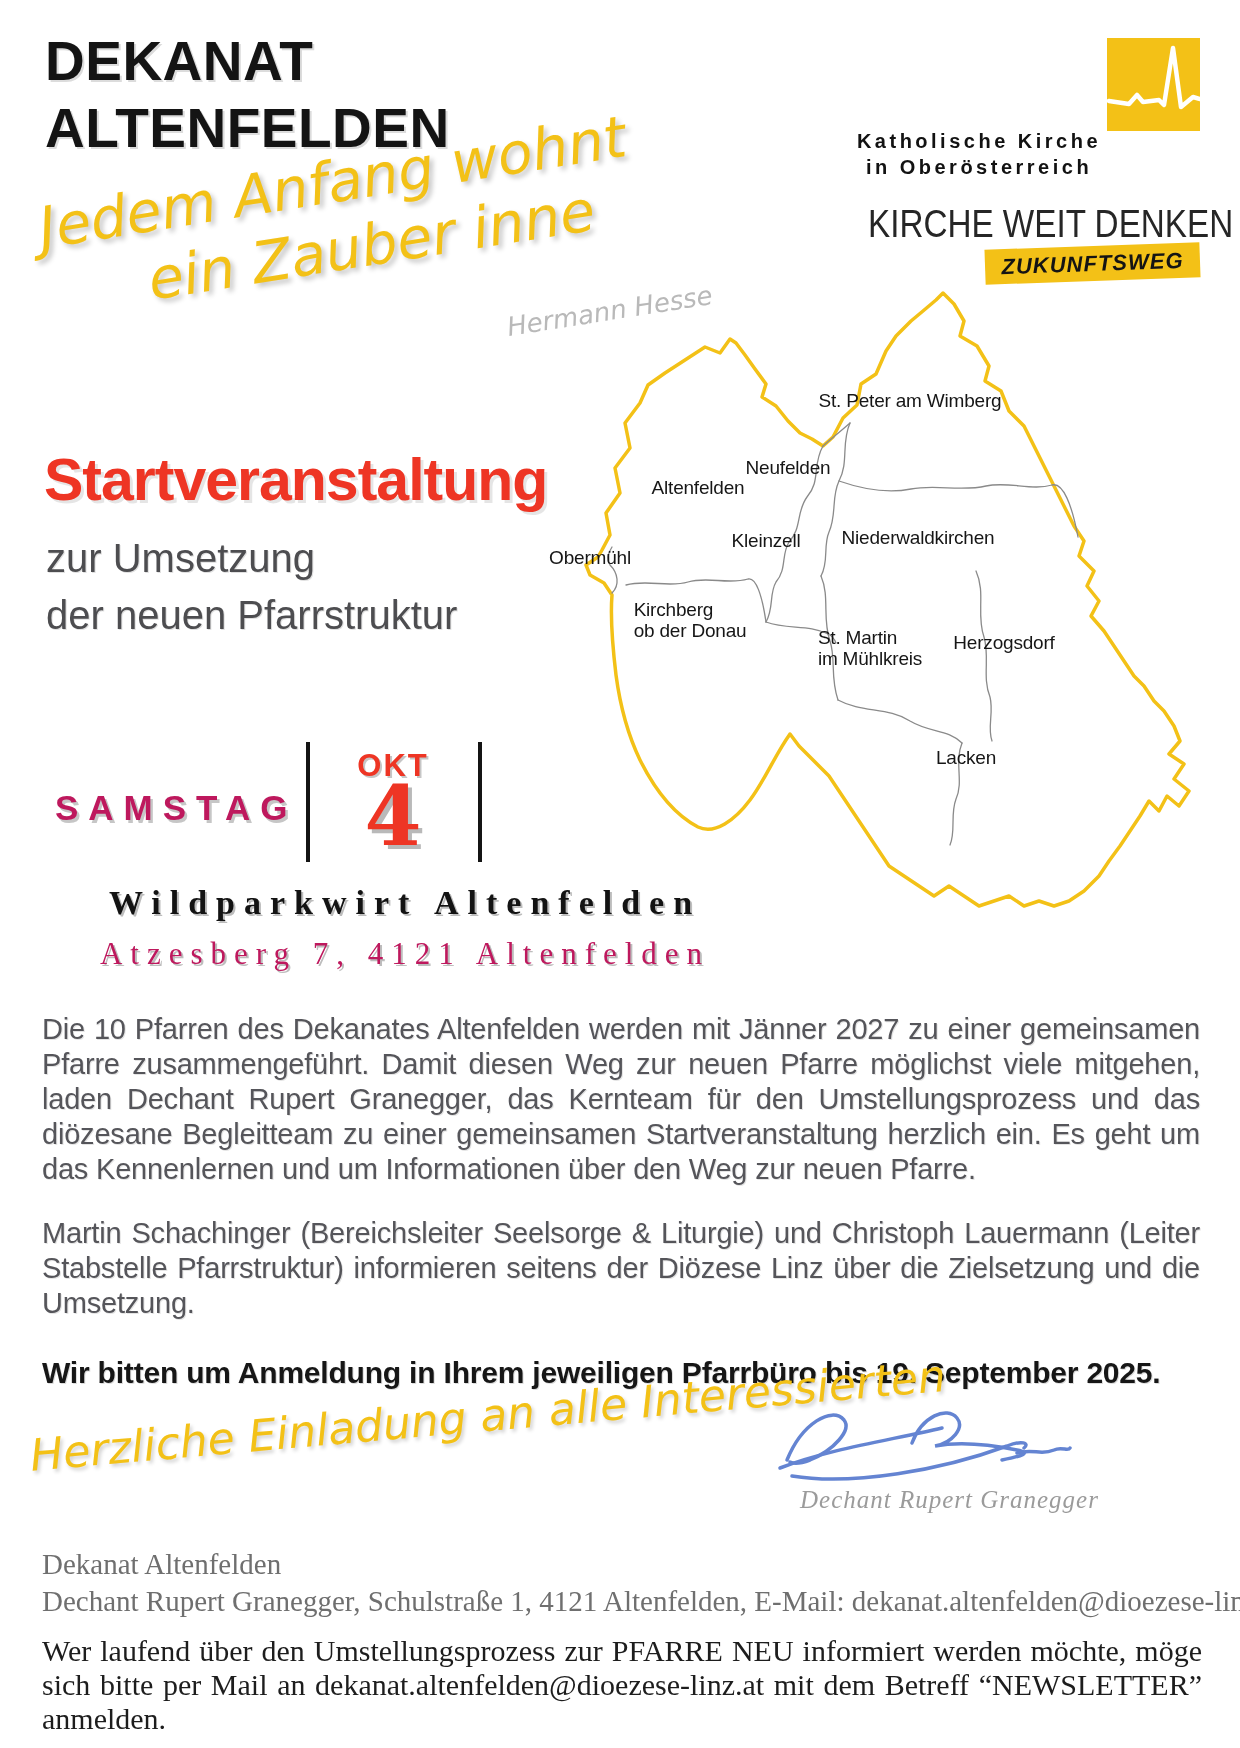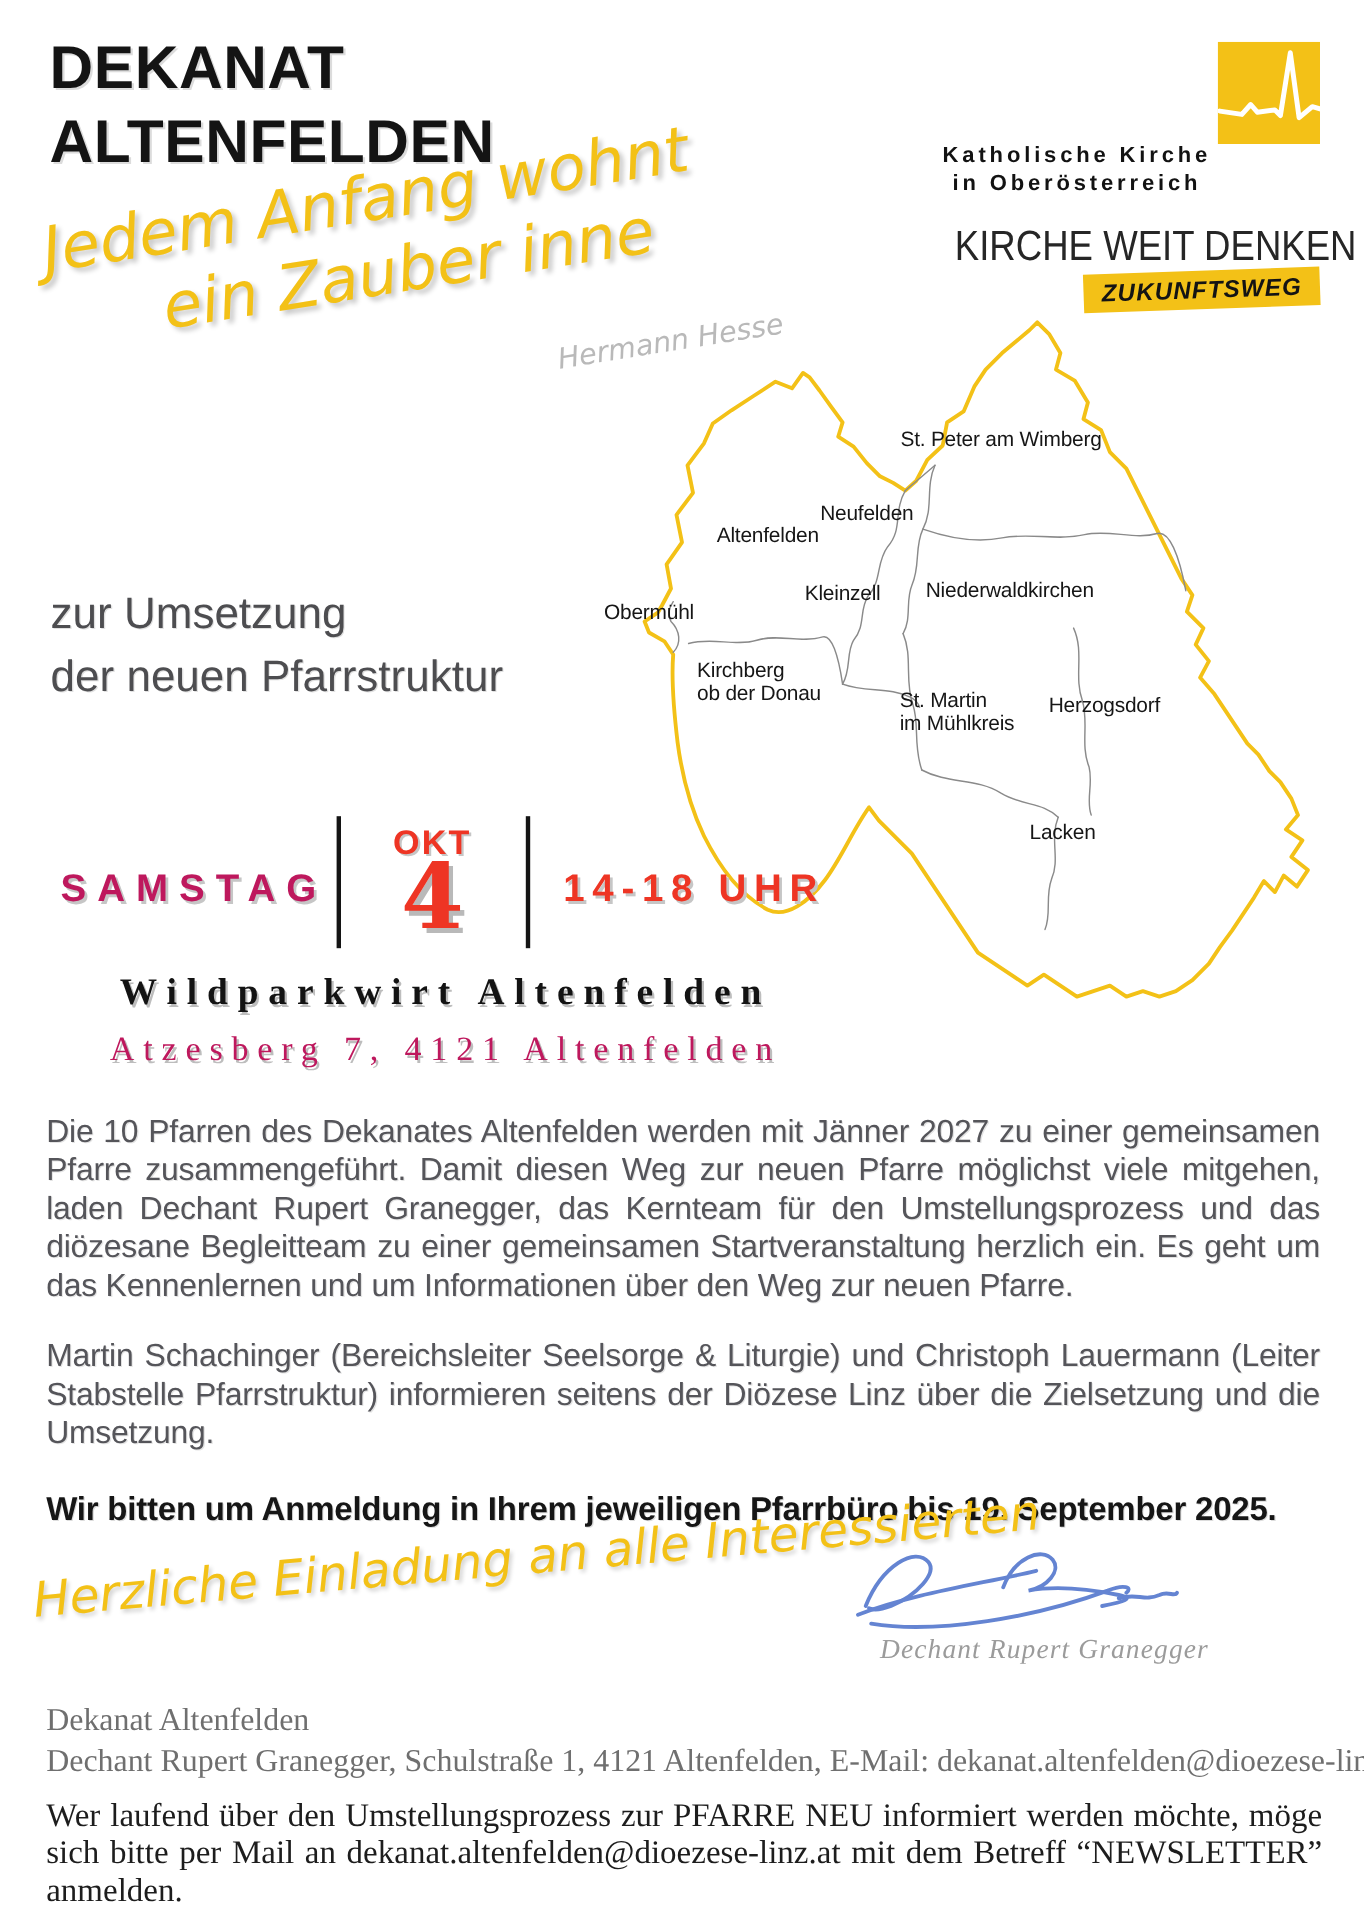--- a/index.html
+++ b/index.html
@@ -104,20 +104,21 @@
   </div>
   <div class="org">
     <div>Katholische Kirche</div>
     <div>in Oberösterreich</div>
   </div>
   <div class="claim">KIRCHE WEIT DENKEN</div>
   <div class="ribbon">
     <span>ZUKUNFTSWEG</span>
   </div>
 
+  <div class="heading-red">Startveranstaltung</div>
   <div class="subheading">
     <div>zur Umsetzung</div>
     <div>der neuen Pfarrstruktur</div>
   </div>
 
   <div class="map">
     <svg width="660" height="625" viewBox="0 0 660 625">
       <path fill="none" stroke="#f3c117" stroke-width="3.5" stroke-linejoin="round" stroke-linecap="round" d="M196,58 L205,70 L215,84 L226,99 L222,112 L236,121 L248,136 L260,148 L272,154 L283,161
                L293,152 L303,133 L317,120 L321,99 L336,89 L346,66 L356,51 L371,36 L383,26 L396,15 L403,8
                L414,19 L424,36 L420,51 L437,61 L449,81 L445,96 L461,106 L469,126 L484,141 L494,161
@@ -157,21 +158,20 @@
  im Mühlkreis</div>
     <div class="map-label" style="left:464px;top:357px;">Herzogsdorf</div>
     <div class="map-label" style="left:386px;top:472px;margin-left:40px;">Lacken</div>
   </div>
 
   <div class="day">SAMSTAG</div>
   <div class="vbar bar1"></div>
   <div class="month">OKT</div>
   <div class="bignum">4</div>
   <div class="vbar bar2"></div>
-  <div class="time">14-18 UHR</div>
 
   <div class="venue">Wildparkwirt Altenfelden</div>
   <div class="address">Atzesberg 7, 4121 Altenfelden</div>
 
   <div class="para p1">Die 10 Pfarren des Dekanates Altenfelden werden mit Jänner 2027 zu einer gemeinsamen Pfarre zusammengeführt. Damit diesen Weg zur neuen Pfarre möglichst viele mitgehen, laden Dechant Rupert Granegger, das Kernteam für den Umstellungsprozess und das diözesane Begleitteam zu einer gemeinsamen Startveranstaltung herzlich ein. Es geht um das Kennenlernen und um Informationen über den Weg zur neuen Pfarre.</div>
   <div class="para p2">Martin Schachinger (Bereichsleiter Seelsorge &amp; Liturgie) und Christoph Lauermann (Leiter Stabstelle Pfarrstruktur) informieren seitens der Diözese Linz über die Zielsetzung und die Umsetzung.</div>
   <div class="cta">Wir bitten um Anmeldung in Ihrem jeweiligen Pfarrbüro bis 19. September 2025.</div>
 
   <div class="invite">Herzliche Einladung an alle Interessierten</div>
   <div class="signature">

